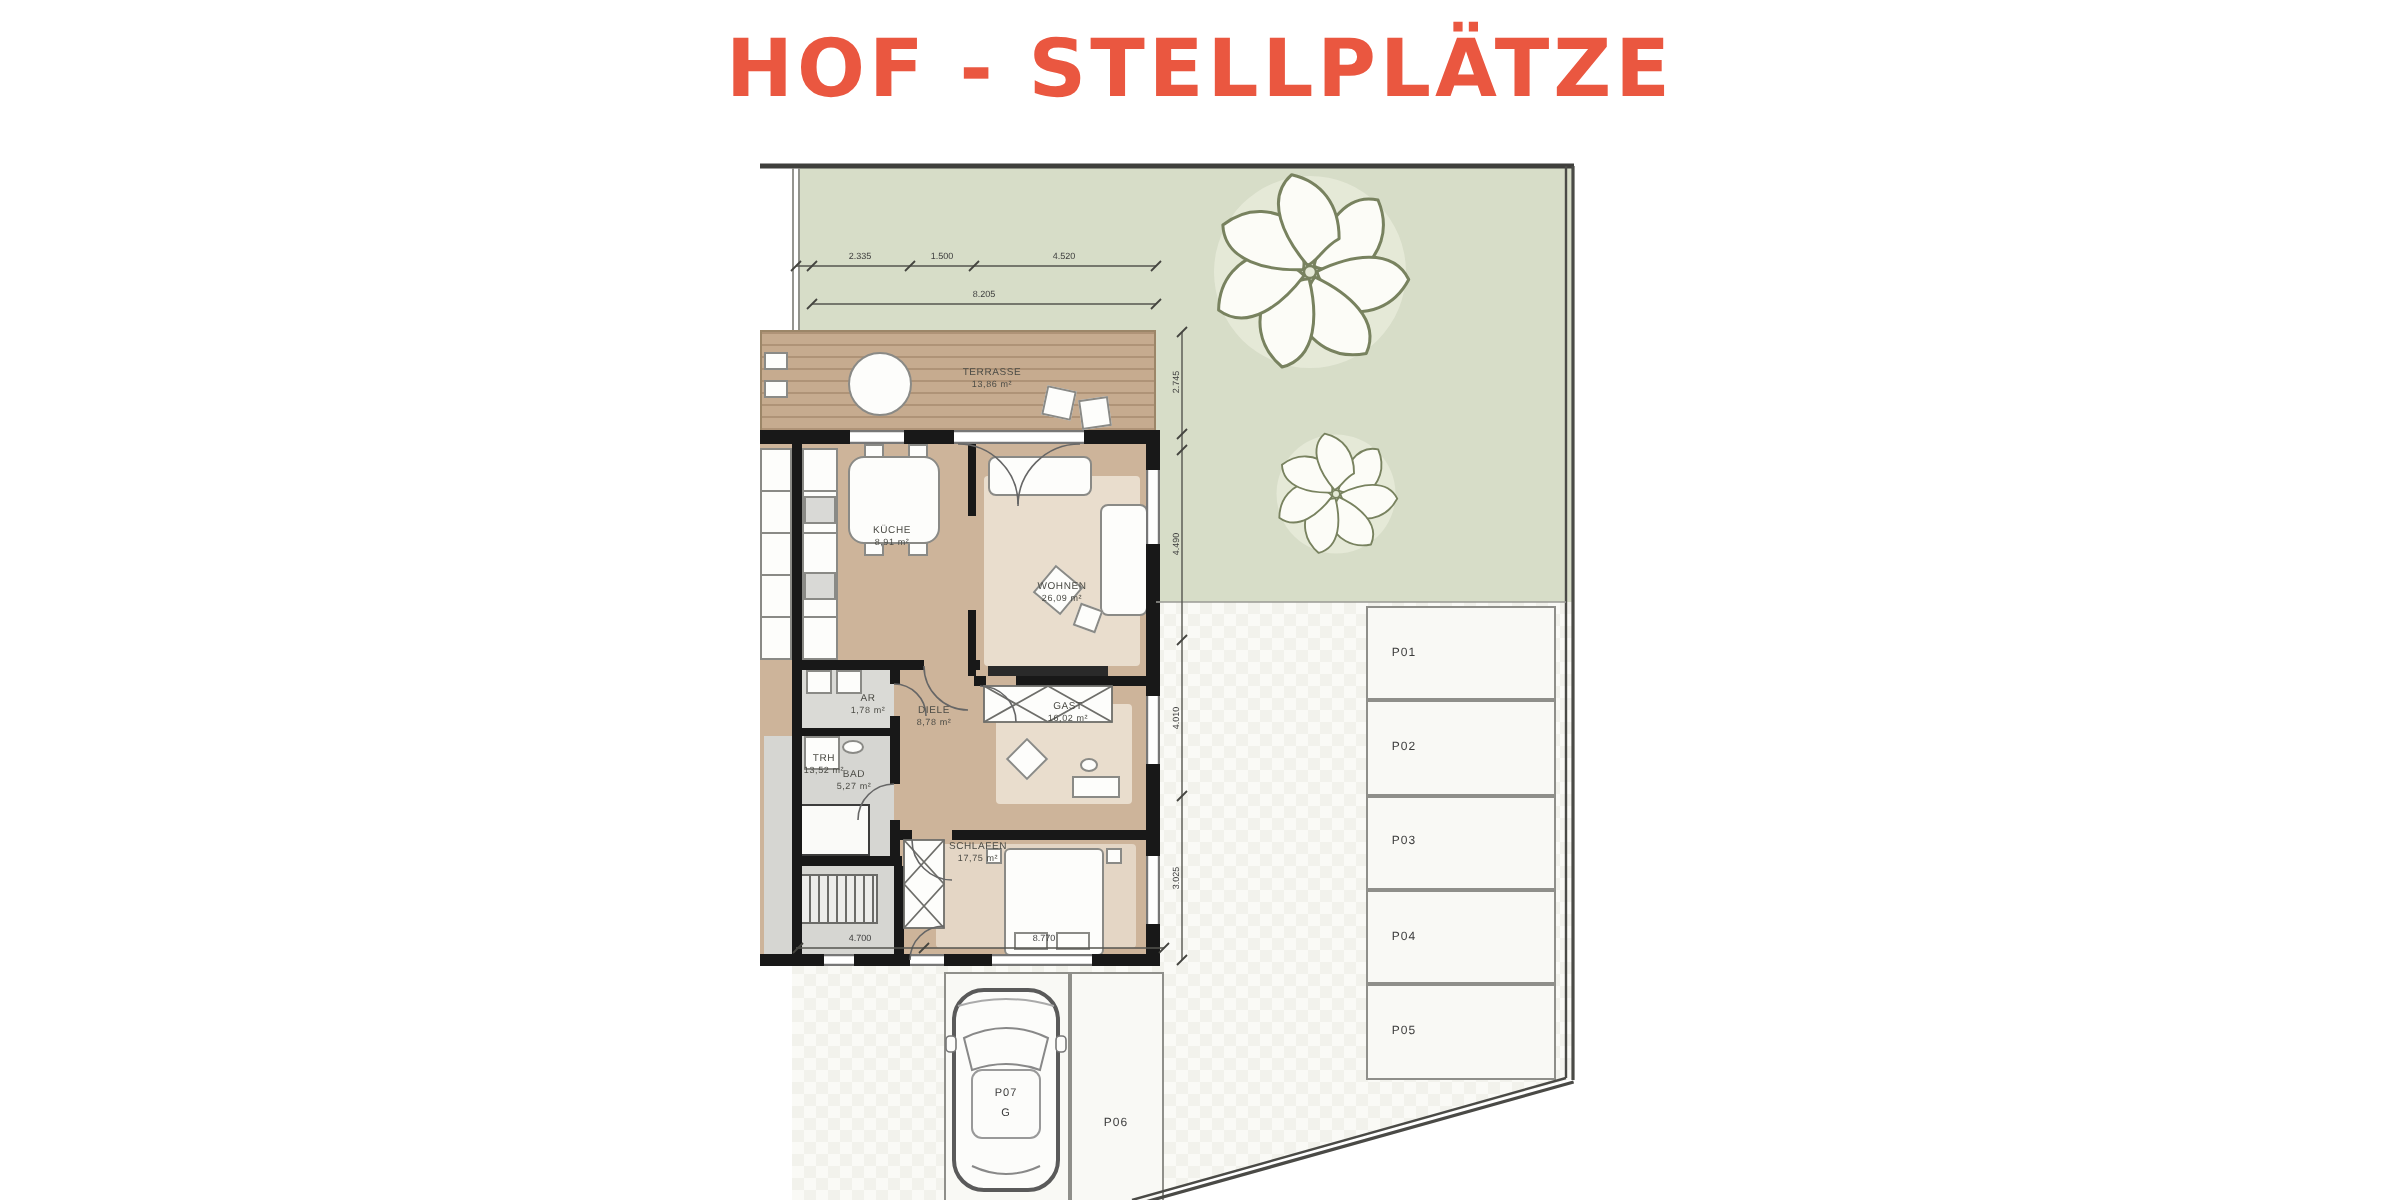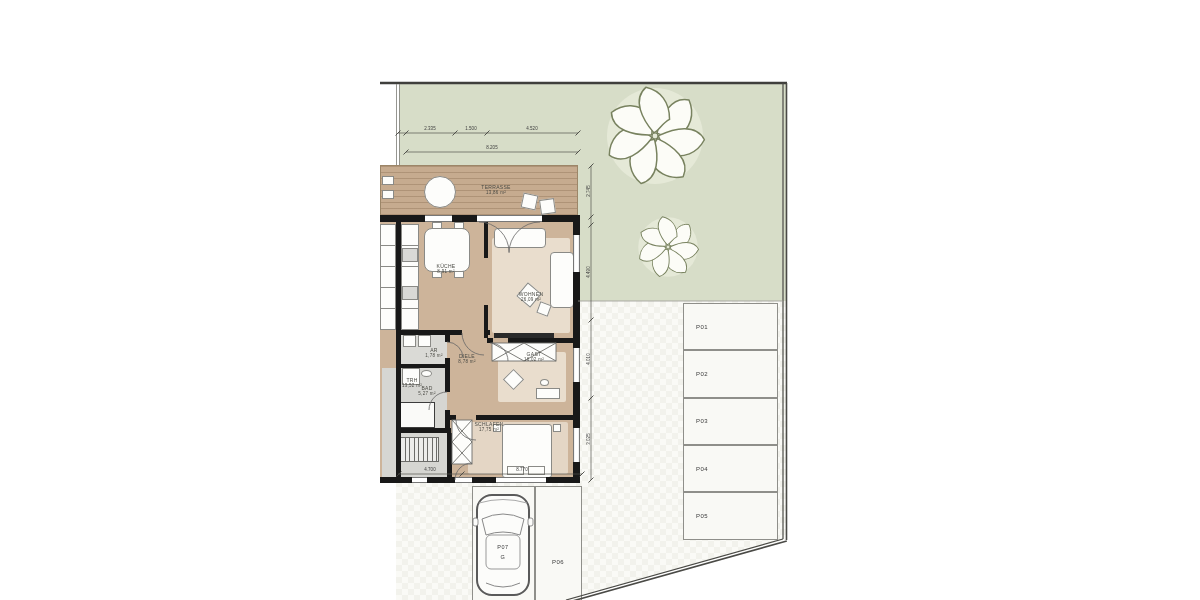--- a/index.html
+++ b/index.html
@@ -54,20 +54,21 @@
           white-space:nowrap;z-index:40;}
   .dlabel.rot{transform:translate(-50%,-50%) rotate(-90deg);}
   svg.overlay{position:absolute;left:0;top:0;z-index:30;pointer-events:none;}
   .z2{z-index:2}.z3{z-index:3}.z4{z-index:4}.z5{z-index:5}.z6{z-index:6}
 </style>
 </head>
 <body>
 
 <div id="stage">
 
+  <h1 class="title">HOF - STELLPLÄTZE</h1>
 
   <div class="garden"></div>
   <div class="paving"></div>
 
   <div class="stall z2" style="top:303px;height:47px;"></div>
   <div class="stall z2" style="top:350px;height:48px;"></div>
   <div class="stall z2" style="top:398px;height:47px;"></div>
   <div class="stall z2" style="top:445px;height:47px;"></div>
   <div class="stall z2" style="top:492px;height:48px;"></div>
 

